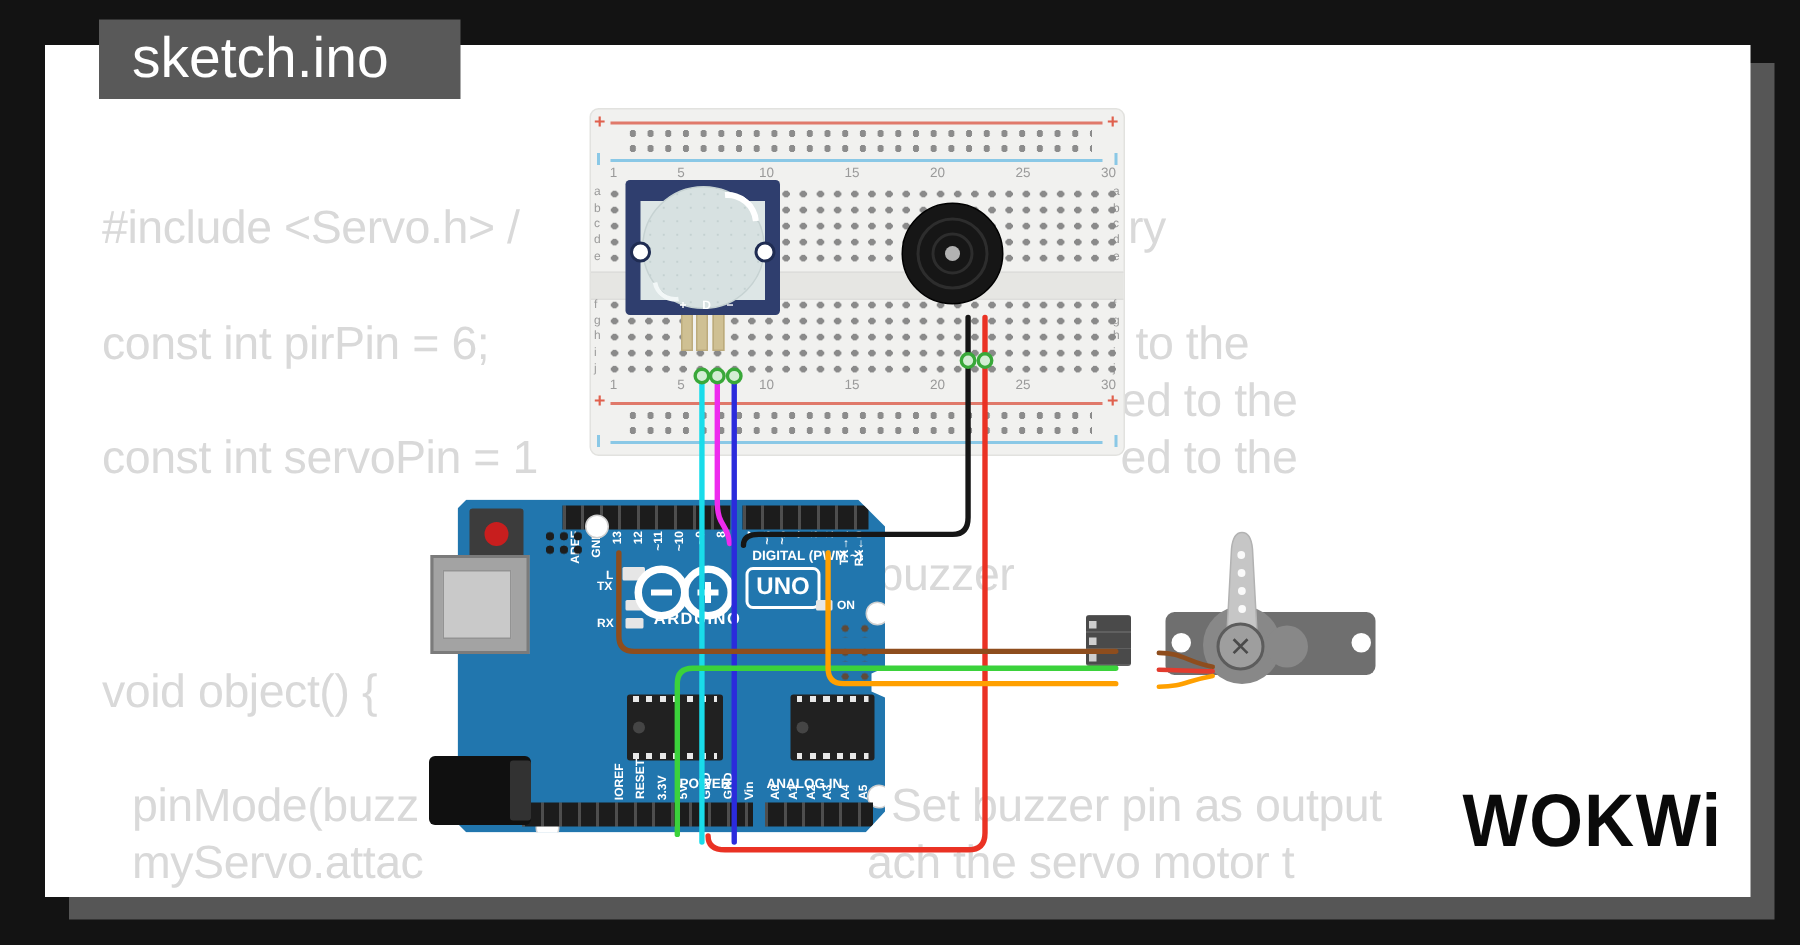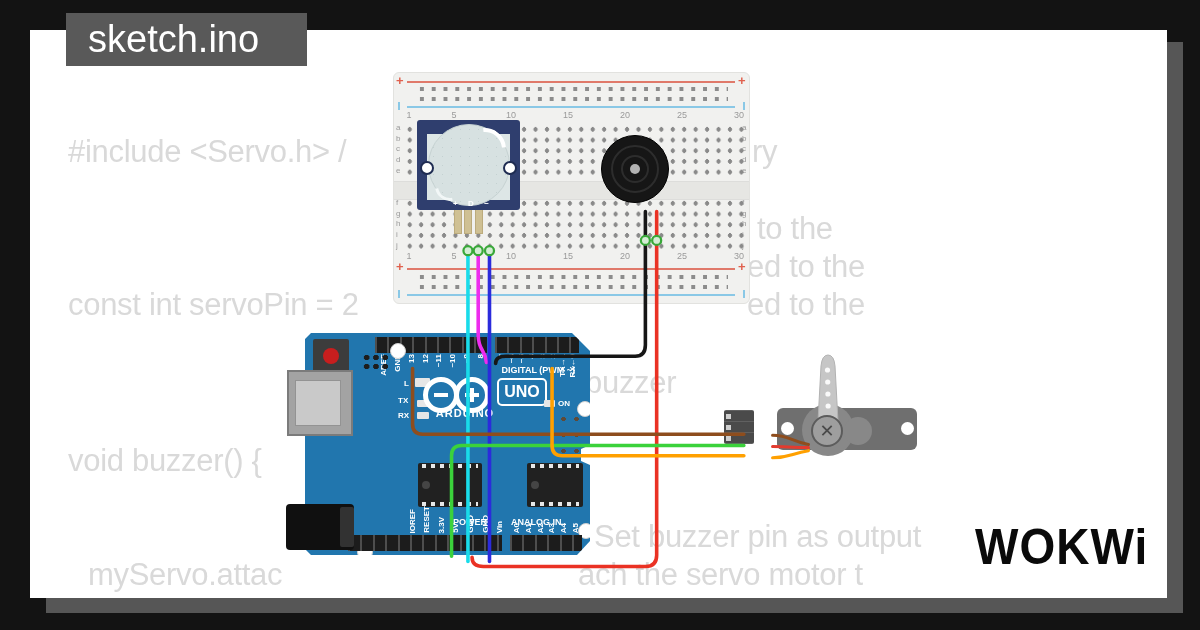--- a/index.html
+++ b/index.html
@@ -117,39 +117,41 @@
 
 <div class="abs" id="shadow"></div>
 <div class="abs" id="canvas">
 
   <div>
     <div class="code-line" style="top:104px">
       <span style="left:38px">#include &lt;Servo.h&gt; /</span>
       <span style="left:722px">ry</span>
     </div>
     <div class="code-line" style="top:181px">
+      <span style="left:38px">const int pirPin = 6;</span>
       <span style="left:727px">to the</span>
     </div>
     <div class="code-line" style="top:219px">
       <span style="left:717px">ed to the</span>
     </div>
     <div class="code-line" style="top:257px">
-      <span style="left:38px">const int servoPin = 2</span>
+      <span style="left:38px">const int servoPin = 1</span>
       <span style="left:717px">ed to the</span>
     </div>
     <div class="code-line" style="top:335px">
       <span style="left:555px">buzzer</span>
     </div>
     <div class="code-line" style="top:413px">
-      <span style="left:38px">void buzzer() {</span>
+      <span style="left:38px">void object() {</span>
       <span style="left:760px"></span>
     </div>
     <div class="code-line" style="top:451px">
     </div>
     <div class="code-line" style="top:489px">
+      <span style="left:58px">pinMode(buzz</span>
       <span style="left:564px">Set buzzer pin as output</span>
     </div>
     <div class="code-line" style="top:527px">
       <span style="left:548px">ach the servo motor t</span>
       <span style="left:58px">myServo.attac</span>
     </div>
   </div>
 
   <div class="abs" id="breadboard" style="left:363px;top:42px;">
     <span class="bb-plus" style="left:2px;top:2px">+</span>
@@ -268,21 +270,21 @@
     <div id="reset-btn">
         <div class="cap"></div>
       </div>
     <div id="icsp"></div>
     <div class="hole-w" style="left:85px;top:10px"></div>
     <div class="hole-w" style="left:272px;top:68px"></div>
     <div class="hole-w" style="left:273px;top:190px"></div>
     <div class="hole-w" style="left:52px;top:211px"></div>
     <span class="led-lab" style="left:99px;top:46px">L</span>
     <div class="led" style="left:110px;top:45px;width:15px;height:9px"></div>
-    <span class="led-lab" style="left:93px;top:63px">TX</span>
+    <span class="led-lab" style="left:93px;top:53px">TX</span>
     <div class="led" style="left:112px;top:67px;width:12px;height:7px"></div>
     <span class="led-lab" style="left:93px;top:78px">RX</span>
     <div class="led" style="left:112px;top:79px;width:12px;height:7px"></div>
     <div class="logo-circ" style="left:118px;top:44px">
         <i style="left:6px;top:11px;width:14px;height:4px"></i>
       </div>
     <div class="logo-circ" style="left:149px;top:44px">
         <i style="left:6px;top:11px;width:14px;height:4px"></i>
         <i style="left:11px;top:6px;width:4px;height:14px"></i>
       </div>

